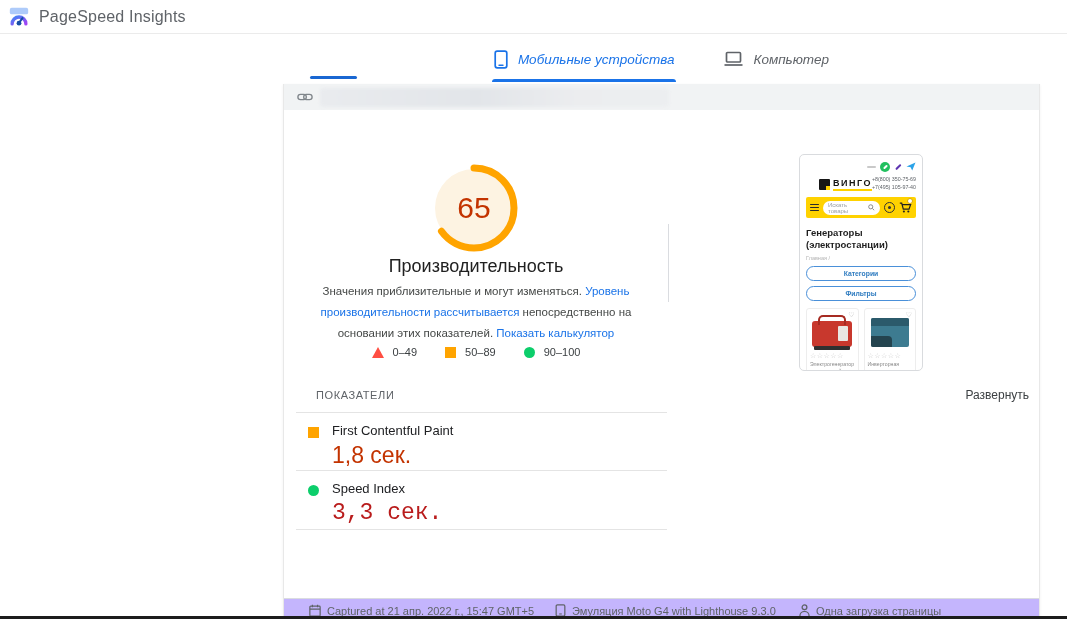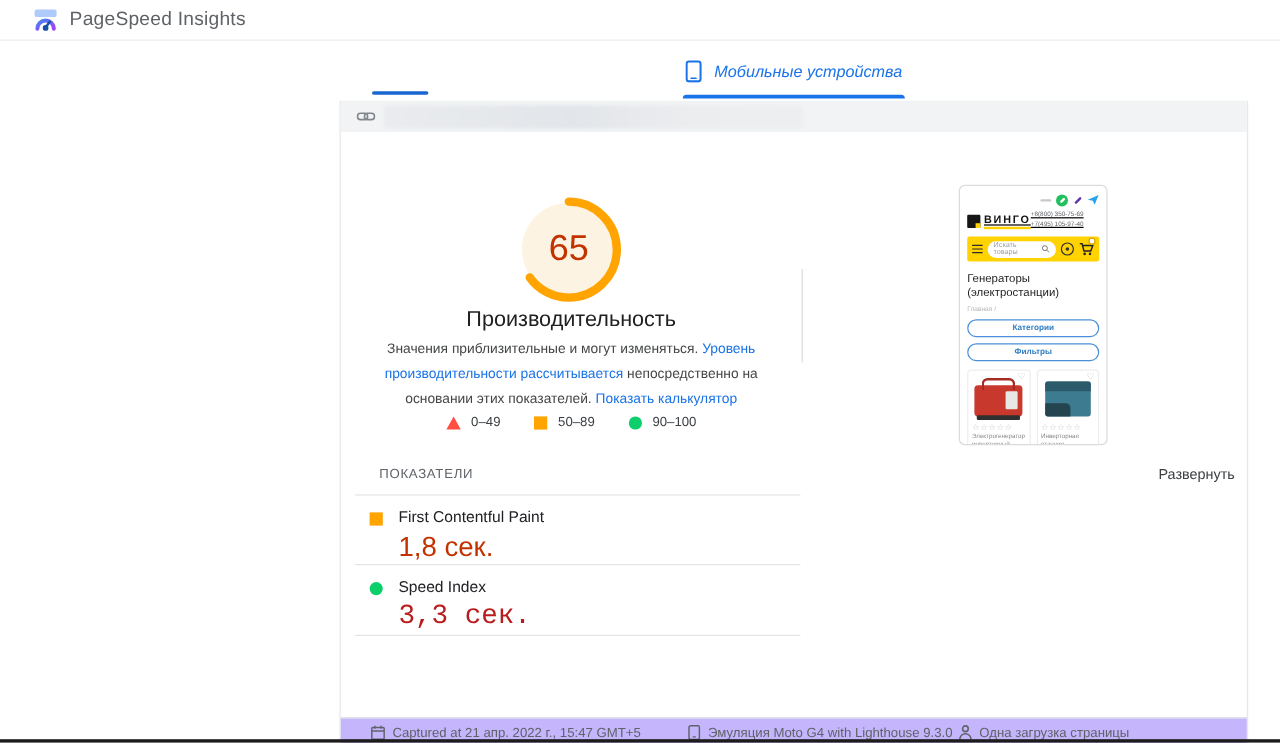--- a/index.html
+++ b/index.html
@@ -1,21 +1,21 @@
 <!DOCTYPE html>
 <html><head>
 <meta charset="utf-8">
 <style>
   * { margin:0; padding:0; box-sizing:border-box; }
   html,body { width:1067px; height:619px; background:#fff; overflow:hidden;
     font-family:"Liberation Sans", sans-serif; position:relative; }
 
   
   .app-header { position:absolute; left:0; top:0; width:1067px; height:34px;
-    border-bottom:1px solid #ebebeb; display:flex; align-items:center; padding-left:27px; gap:9px; background:#fff; }
+    border-bottom:1px solid #ebebeb; display:flex; align-items:center; padding-left:8px; gap:9px; background:#fff; }
   .app-title { font-size:16px; color:#5f6368; letter-spacing:.2px; }
 
   
   .tab-bar { position:absolute; left:283px; top:34px; width:757px; height:50px;
     display:flex; justify-content:center; gap:46px; background:#fff; }
   .tab { position:relative; display:flex; align-items:center; gap:10px; height:50px; cursor:pointer; padding:0 2px; }
   .tab-label { font-size:13.5px; font-weight:500; color:#5f6368;font-style:italic; }
   .tab.active .tab-label { color:#1a73e8; }
   .tab.active::after { content:""; position:absolute; left:0; right:0; bottom:2px; height:3px;
     background:#1a73e8; border-radius:3px 3px 0 0; }
@@ -66,51 +66,51 @@
   .metric:first-child { border-top:1px solid #e4e4e4; }
   .metric .m-icon { position:absolute; left:12px; top:14px; }
   .m-label { font-size:13px; color:#202124; }
   .m-value { font-size:23px; margin-top:4px; }
   .r-average { color:#c33300; } .r-good { color:#b91c1c;font-family:Liberation Mono, monospace; } .r-poor { color:#eb0f00; }
 
   
   .report-footer { position:absolute; left:0; right:0; top:514px; height:38px; background:#c4b5fd;
     border-top:1px solid #dadce0; font-size:11px; color:#5f6368; }
   .rf-item { position:absolute; top:5px; display:flex; align-items:center; gap:6px; white-space:nowrap; }
-  .rf-1 { left:25px; } .rf-2 { left:270px;padding-left:19px; } .rf-3 { left:515px; }
+  .rf-1 { left:25px; } .rf-2 { left:252px;padding-left:19px; } .rf-3 { left:515px; }
 
   .window-edge { position:absolute; left:0; top:616px; width:1067px; height:3px; background:#1c1c1c; }
 
   
   .thumb { position:absolute; left:515px; top:70px; width:124px; height:217px; background:#fff;
     border:1px solid #d9dbde; border-radius:5px; padding:5px 6px; overflow:hidden; cursor:pointer; }
   .t-iconrow { display:flex; justify-content:flex-end; align-items:center; gap:4px; height:13px; }
   .t-dots { width:9px; height:2px; background:#c9c9c9; border-radius:1px; }
   .wa { width:10px; height:10px; border-radius:50%; background:#22c05f; position:relative; }
   .wa i { position:absolute; left:2.5px; top:4px; width:5px; height:2px; background:#fff; border-radius:1px; transform:rotate(-45deg); }
   .ph { width:8px; height:8px; position:relative; }
   .ph i { position:absolute; left:1px; top:3px; width:7px; height:2.4px; background:#5e35b1; border-radius:2px; transform:rotate(-45deg); }
-  .t-logorow { display:flex; justify-content:flex-start; align-items:center; height:22px;text-decoration:underline; }
+  .t-logorow { display:flex; justify-content:flex-end; align-items:center; height:22px; }
   .t-mark { width:11px; height:11px; background:#161616; position:relative; border-radius:1px; flex:none; }
   .t-mark i { position:absolute; right:0; bottom:0; width:4px; height:4px; background:#ffd200; }
   .t-brand { font-size:9px; font-weight:800; letter-spacing:1.5px; color:#141414; border-bottom:2px solid #ffd200; padding-bottom:1px; }
   .t-phones { font-size:5.3px; color:#5f6368; text-align:right; line-height:1.5; }
   .t-searchbar { margin-top:2px; background:#ffd200; border-radius:2px; height:21px;
     display:flex; align-items:center; padding:0 4px; gap:4px; }
   .t-burger { width:9px; flex:none; display:flex; flex-direction:column; gap:1.5px; }
   .t-burger i { height:1.6px; background:#2a2a2a; border-radius:1px; }
   .t-input { flex:1; height:14px; background:#fff; border-radius:8px; display:flex; align-items:center;
     justify-content:space-between; padding:0 5px; font-size:6px; color:#9aa0a6; }
   .t-circle { width:11px; height:11px; border:1.3px solid #333; border-radius:50%; flex:none;
     display:flex; align-items:center; justify-content:center; }
   .t-circle i { width:3px; height:3px; background:#333; border-radius:50%; }
   .t-cart { position:relative; flex:none; width:13px; height:13px; }
   .t-cart .badge { position:absolute; right:-1px; top:-3px; width:6px; height:6px; border-radius:50%;
     background:#fff; border:1.3px solid #d9a800; }
-  .t-heading { margin-top:9px; font-size:9.5px; font-weight:400; color:#1f1f1f; line-height:1.3; }
+  .t-heading { margin-top:9px; font-size:9.5px; font-weight:700; color:#1f1f1f; line-height:1.3; }
   .t-crumb { margin-top:3px; font-size:5.5px; color:#b4b4b4; }
   .t-btn { margin-top:5px; height:15px; border:1px solid #4a90d9; border-radius:8px; display:flex;
     align-items:center; justify-content:center; font-size:6.8px; font-weight:700; color:#2f7cc0; }
   .t-products { margin-top:7px; display:flex; gap:5px; }
   .t-card { flex:1; border:1px solid #ededed; border-radius:3px; padding:3px 3px 2px; position:relative; }
   .t-heart { position:absolute; top:2px; right:3px; font-size:7px; color:#b5b5b5; line-height:1; }
   .t-img { height:38px; display:flex; align-items:flex-end; justify-content:center; padding-bottom:3px; }
   .gen { position:relative; border-radius:3px; }
   .gen-red { width:40px; height:26px; background:#c8382d; }
   .gen-red::before { content:""; position:absolute; top:-6px; left:6px; right:6px; height:8px;
@@ -148,20 +148,29 @@
 
 <div class="tab-bar">
   <div class="tab active">
     <span>
       <svg width="14" height="19" viewBox="0 0 14 19">
         <rect x="1.2" y="1.2" width="11.6" height="16.6" rx="2" fill="none" stroke="#1a73e8" stroke-width="1.7"></rect>
         <path d="M5 15.2 h4" stroke="#1a73e8" stroke-width="1.4" stroke-linecap="round"></path>
       </svg>
     </span>
     <span class="tab-label">Мобильные устройства</span>
+  </div>
+  <div class="tab">
+    <span>
+      <svg width="19" height="16" viewBox="0 0 19 16">
+        <rect x="2.5" y="1.5" width="14" height="9.5" rx="1" fill="none" stroke="#5f6368" stroke-width="1.7"></rect>
+        <path d="M0.5 14 h18" stroke="#5f6368" stroke-width="1.7"></path>
+      </svg>
+    </span>
+    <span class="tab-label">Компьютер</span>
   </div>
 </div>
 <div class="mini-indicator"></div>
 
 <div class="card">
 
   <div class="url-bar">
     <span>
       <svg width="16" height="12" viewBox="0 0 18 12">
         <rect x="1" y="3" width="9.5" height="6" rx="3" fill="none" stroke="#80868b" stroke-width="1.5"></rect>

